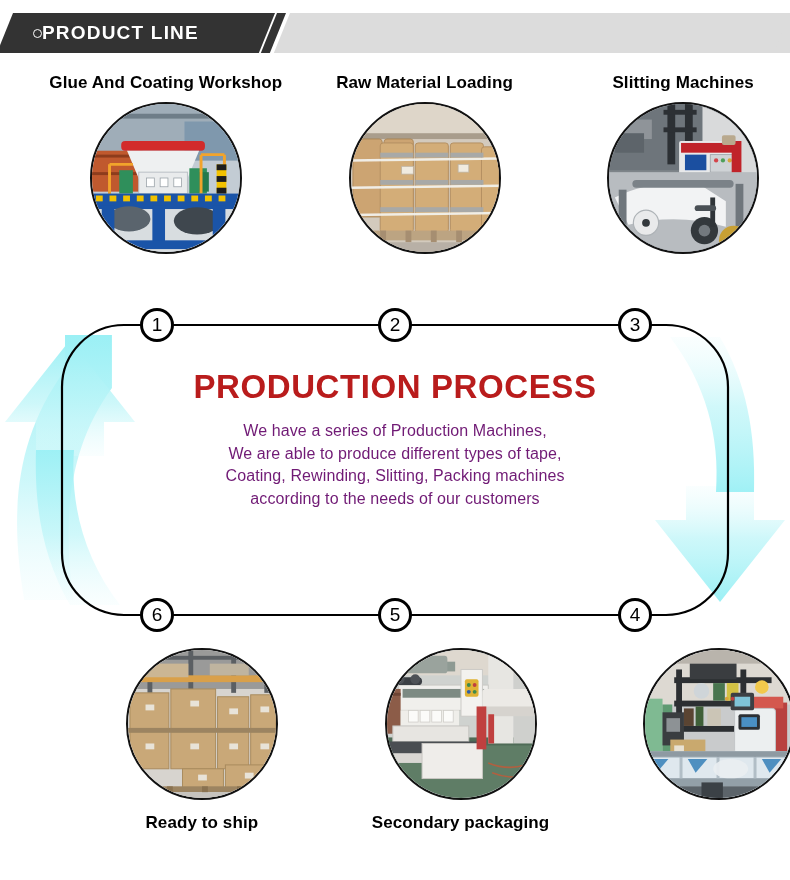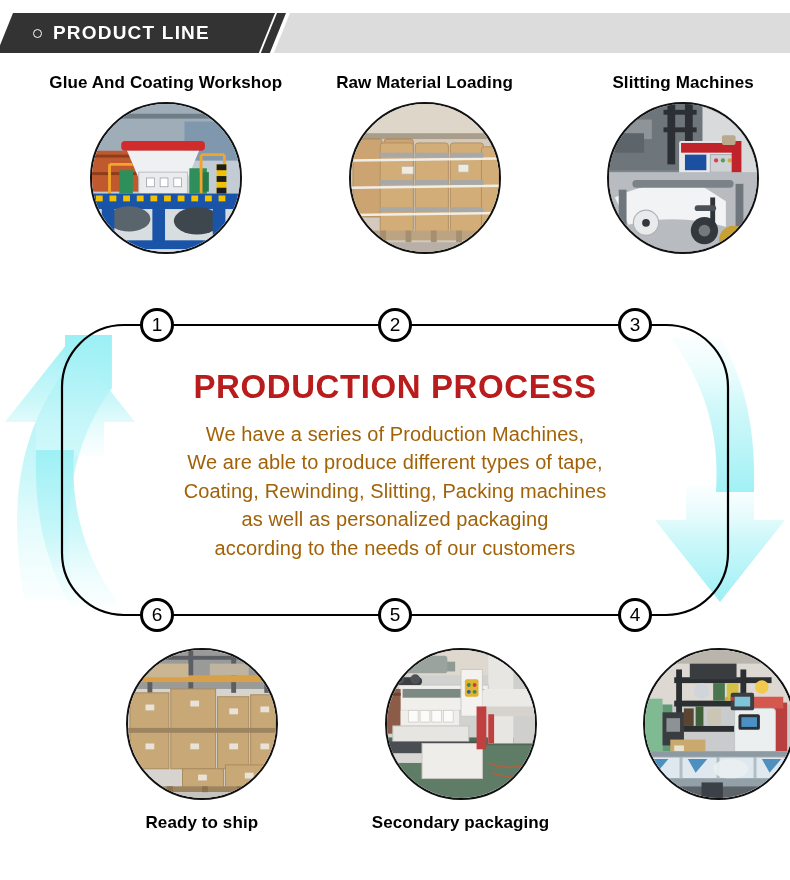--- a/index.html
+++ b/index.html
@@ -57,21 +57,20 @@
     left: 13px; top: 0;
     width: 245px; height: 40px;
     background: #333333;
   }
   .header-label {
     position: absolute;
     left: 33px; top: 0;
     height: 40px;
     display: flex;
     align-items: center;
-    gap: 11px;
     z-index: 5;
   }
   .header-bullet {
     width: 9px; height: 9px;
     border: 1.6px solid #ffffff;
     border-radius: 50%;
     box-sizing: border-box;
   }
   .header-title {
     color: #ffffff;
@@ -138,22 +137,22 @@
     text-align: center;
   }
   .loop-title {
     font-size: 33px;
     font-weight: bold;
     letter-spacing: 0.6px;
     color: #b91c1c;
     margin-bottom: 14px;
   }
   .loop-line {
-    font-size: 20px;
-    color: #a16207;
+    font-size: 16px;
+    color: #701a75;
     line-height: 1.42;
     letter-spacing: 0.1px;
   }
 
   .num {
     position: absolute;
     width: 34px; height: 34px;
     border-radius: 50%;
     border: 3px solid #000000;
     background: #ffffff;
@@ -363,21 +362,20 @@
 
   <div class="num" style="left:140px; top:298px;">6</div>
   <div class="num" style="left:378px; top:298px;">5</div>
   <div class="num" style="left:618px; top:298px;">4</div>
 
   <div class="loop-text">
     <div class="loop-title">PRODUCTION PROCESS</div>
     <div class="loop-line">We have a series of Production Machines,</div>
     <div class="loop-line">We are able to produce different types of tape,</div>
     <div class="loop-line">Coating, Rewinding, Slitting, Packing machines</div>
-    <div class="loop-line">as well as personalized packaging</div>
     <div class="loop-line">according to the needs of our customers</div>
   </div>
 </div>
 
 <div class="row row-bottom">
 
   <div class="cell cell-1">
     <div class="photo">
       <svg viewBox="0 0 152 152" preserveAspectRatio="xMidYMid slice">
         <rect x="0" y="0" width="152" height="152" fill="#d7d4cf"></rect>

